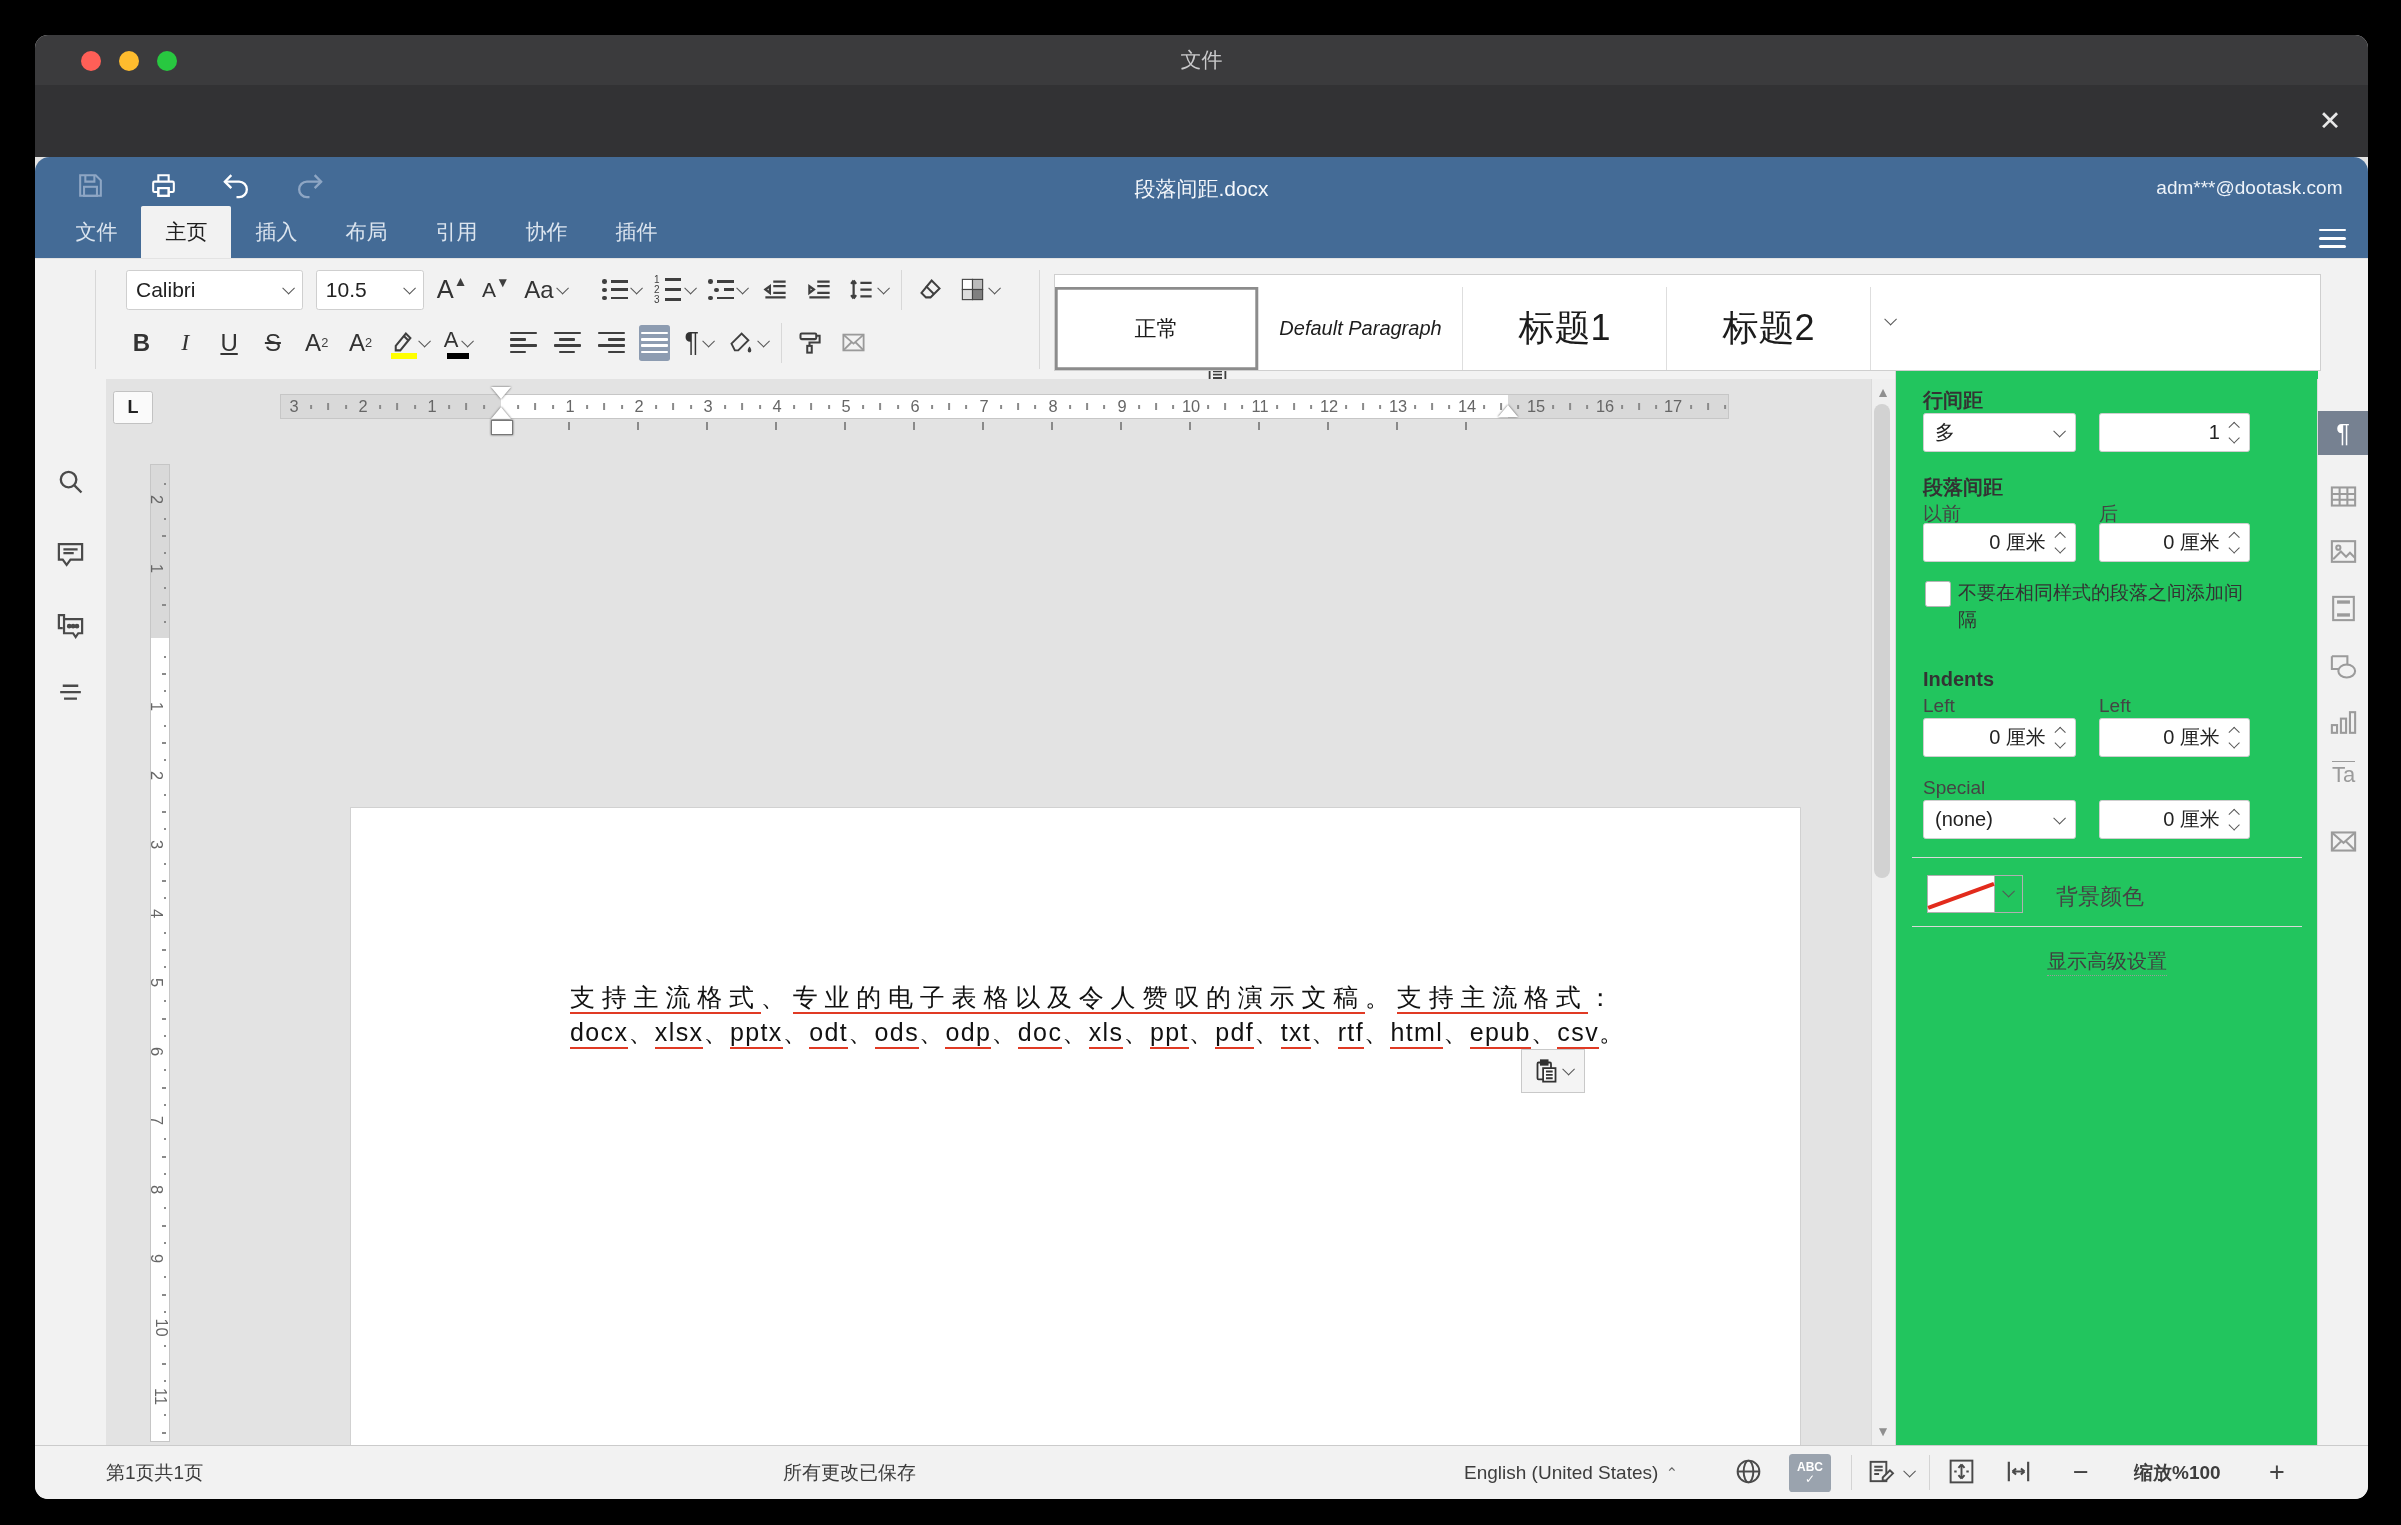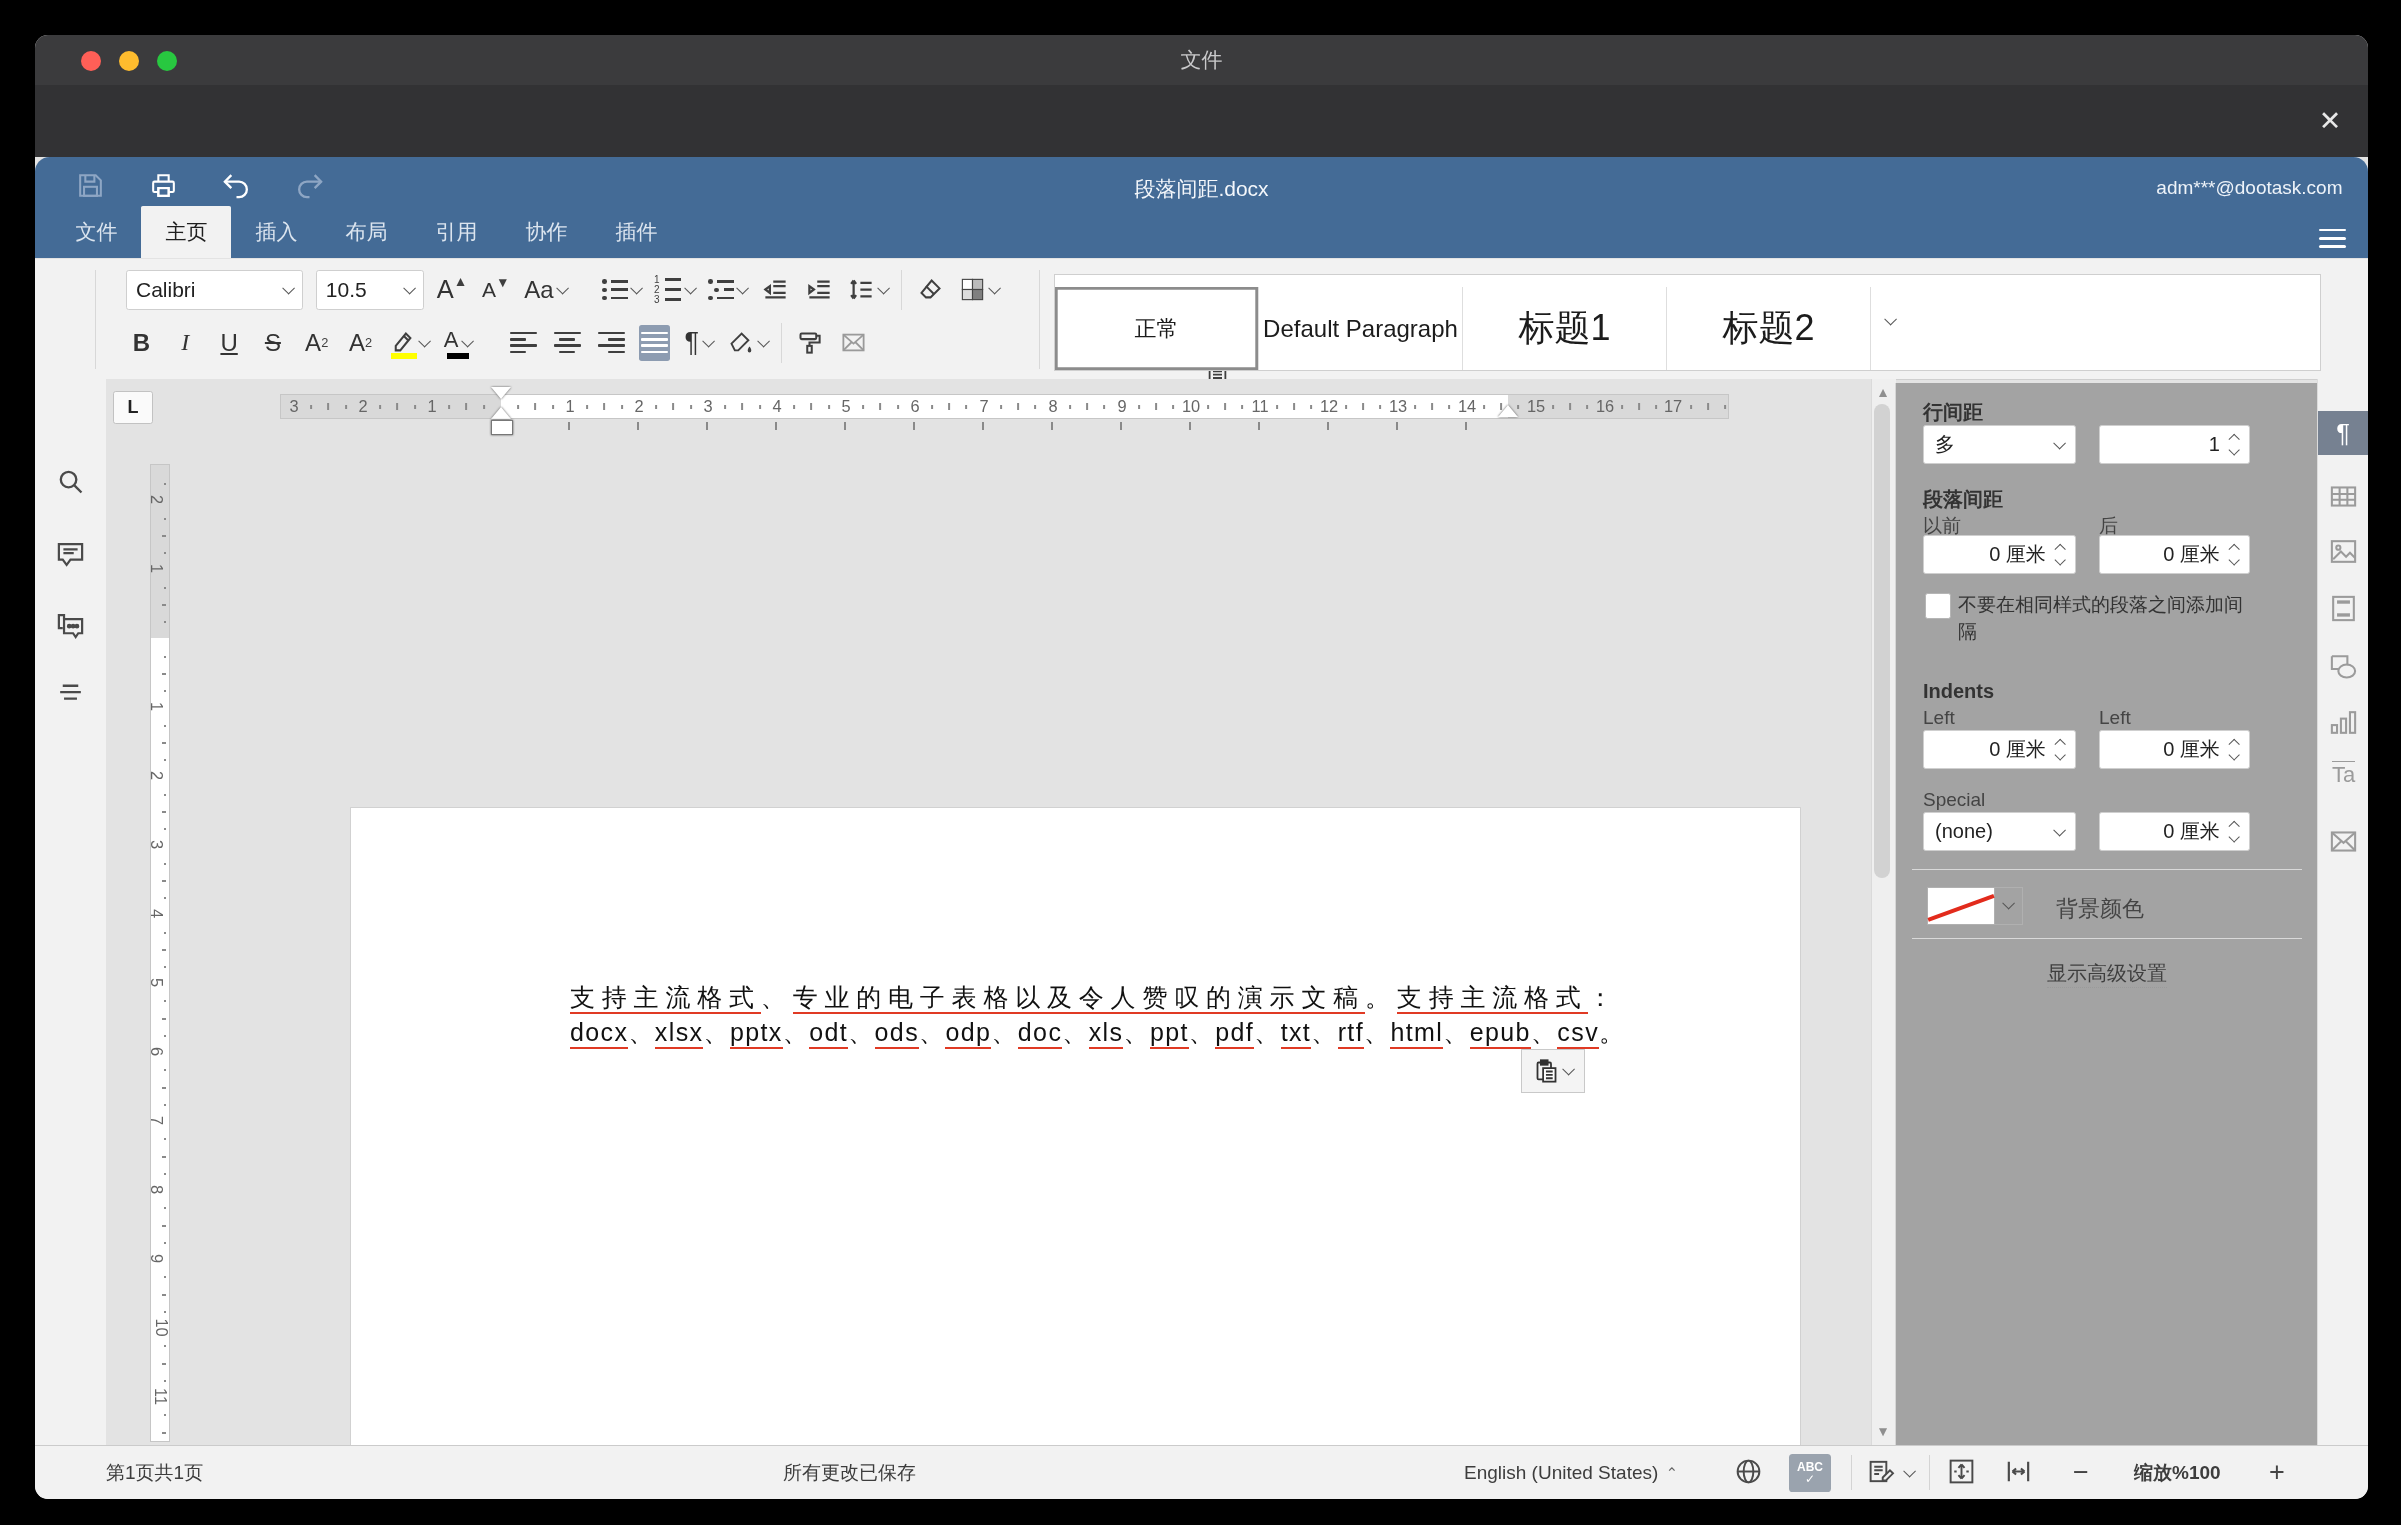--- a/index.html
+++ b/index.html
@@ -48,21 +48,21 @@
   .list-ic .b{width:4.6px;height:4.6px;background:#3f3f3f;border-radius:50%;}
   .list-ic .n{font-size:10px;line-height:6.4px;color:#3f3f3f;width:6.4px;}
   .list-ic .l{width:16.4px;height:2.7px;background:#3f3f3f;}
   .pen-under{position:absolute;left:2.7px;bottom:1.8px;width:25.5px;height:5.5px;background:#ffff00;}
   .col-under{position:absolute;left:4.6px;bottom:1.8px;width:22px;height:5.5px;background:#000;}
   
   #style-gallery{left:1019px;top:239px;width:1265px;height:95px;background:#fff;border:0.9px solid #cfcfcf;display:flex;}
   .stcell{width:203px;border-right:0.9px solid #dedede;display:flex;align-items:center;justify-content:center;font-size:22px;color:#1c1c1c;overflow:hidden;white-space:nowrap;cursor:pointer;position:relative;margin-top:12px;}
   .stcell.selected{box-shadow:inset 0 0 0 2.7px #8c8c8c;}
   .stcell.heading{font-size:36px;}
-  .stcell.small{font-size:24px;}
+  .stcell.small{font-size:20px;font-style:italic;}
   #gallery-more{width:40px;display:flex;align-items:center;justify-content:center;cursor:pointer;}
   
   #left-sidebar{left:0;top:344px;width:71px;bottom:53px;background:#f2f2f2;border-right:0.9px solid #dcdcdc;}
   .sbicon{left:20px;width:33px;height:33px;color:#4a4a4a;cursor:pointer;}
   .sbicon svg{width:31px;height:31px;}
   
   #docarea{left:71px;top:344px;right:472px;bottom:53px;background:#e3e3e3;overflow:hidden;}
   #tabsel{left:78px;top:356px;width:38px;height:31px;background:#fafafa;border:0.9px solid #c2c2c2;border-radius:2.7px;text-align:center;line-height:31px;font-weight:bold;font-size:18px;color:#222;cursor:pointer;}
   #hruler{left:245px;top:359px;width:1449px;height:25px;background:#fff;border:0.9px solid #c6c6c6;box-sizing:border-box;}
   .rmargin{top:0;bottom:0;background:#d9d9d9;}
@@ -82,21 +82,21 @@
   #doc-line1{letter-spacing:6.8px;}
   #doc-line2{letter-spacing:1.4px;}
   .u{border-bottom:2.7px solid #e03a24;padding-bottom:0.9px;}
   #paste-btn{left:1170px;top:241px;width:62px;height:42px;background:#f4f4f4;border:0.9px solid #c9c9c9;display:flex;align-items:center;justify-content:center;gap:3.6px;cursor:pointer;}
   #paste-btn svg{width:27px;height:27px;color:#333;}
   
   #scrollbar{left:1836px;top:344px;width:24px;bottom:53px;background:#efefef;border-left:0.9px solid #dadada;}
   .sb-arrow{left:1838px;width:20px;height:20px;color:#8f8f8f;font-size:13.7px;text-align:center;line-height:20px;cursor:pointer;}
   #sb-thumb{left:1839px;top:369px;width:16.4px;height:474px;background:#d2d2d2;border-radius:8.2px;cursor:pointer;}
   
-  #rpanel{right:50px;top:348px;width:422px;bottom:53px;background:#a3a3a3;border-left:0.9px solid #d6d6d6;}
+  #rpanel{right:50px;top:336px;width:422px;bottom:53px;background:#22c55e;border-left:0.9px solid #d6d6d6;}
   .plabel{font-size:20px;color:#333;font-weight:bold;}
   .pslabel{font-size:19px;color:#444;}
   .pfield{height:39px;background:#fff;border:0.9px solid #cfcfcf;border-radius:2.7px;display:flex;align-items:center;padding:0 7.3px 0 11px;font-size:20px;color:#222;box-sizing:border-box;cursor:pointer;}
   .pfield .val{flex:1;}
   .pfield .valr{flex:1;text-align:right;padding-right:7.3px;}
   .spin{display:flex;flex-direction:column;gap:2.7px;align-items:center;width:14.6px;}
   .spin b{width:7.3px;height:7.3px;border-right:1.8px solid #555;border-bottom:1.8px solid #555;display:block;}
   .spin .up{transform:rotate(-135deg);}
   .spin .dn{transform:rotate(45deg);}
   .hline{left:16.4px;right:16.4px;height:0.9px;background:#d9d9d9;}

